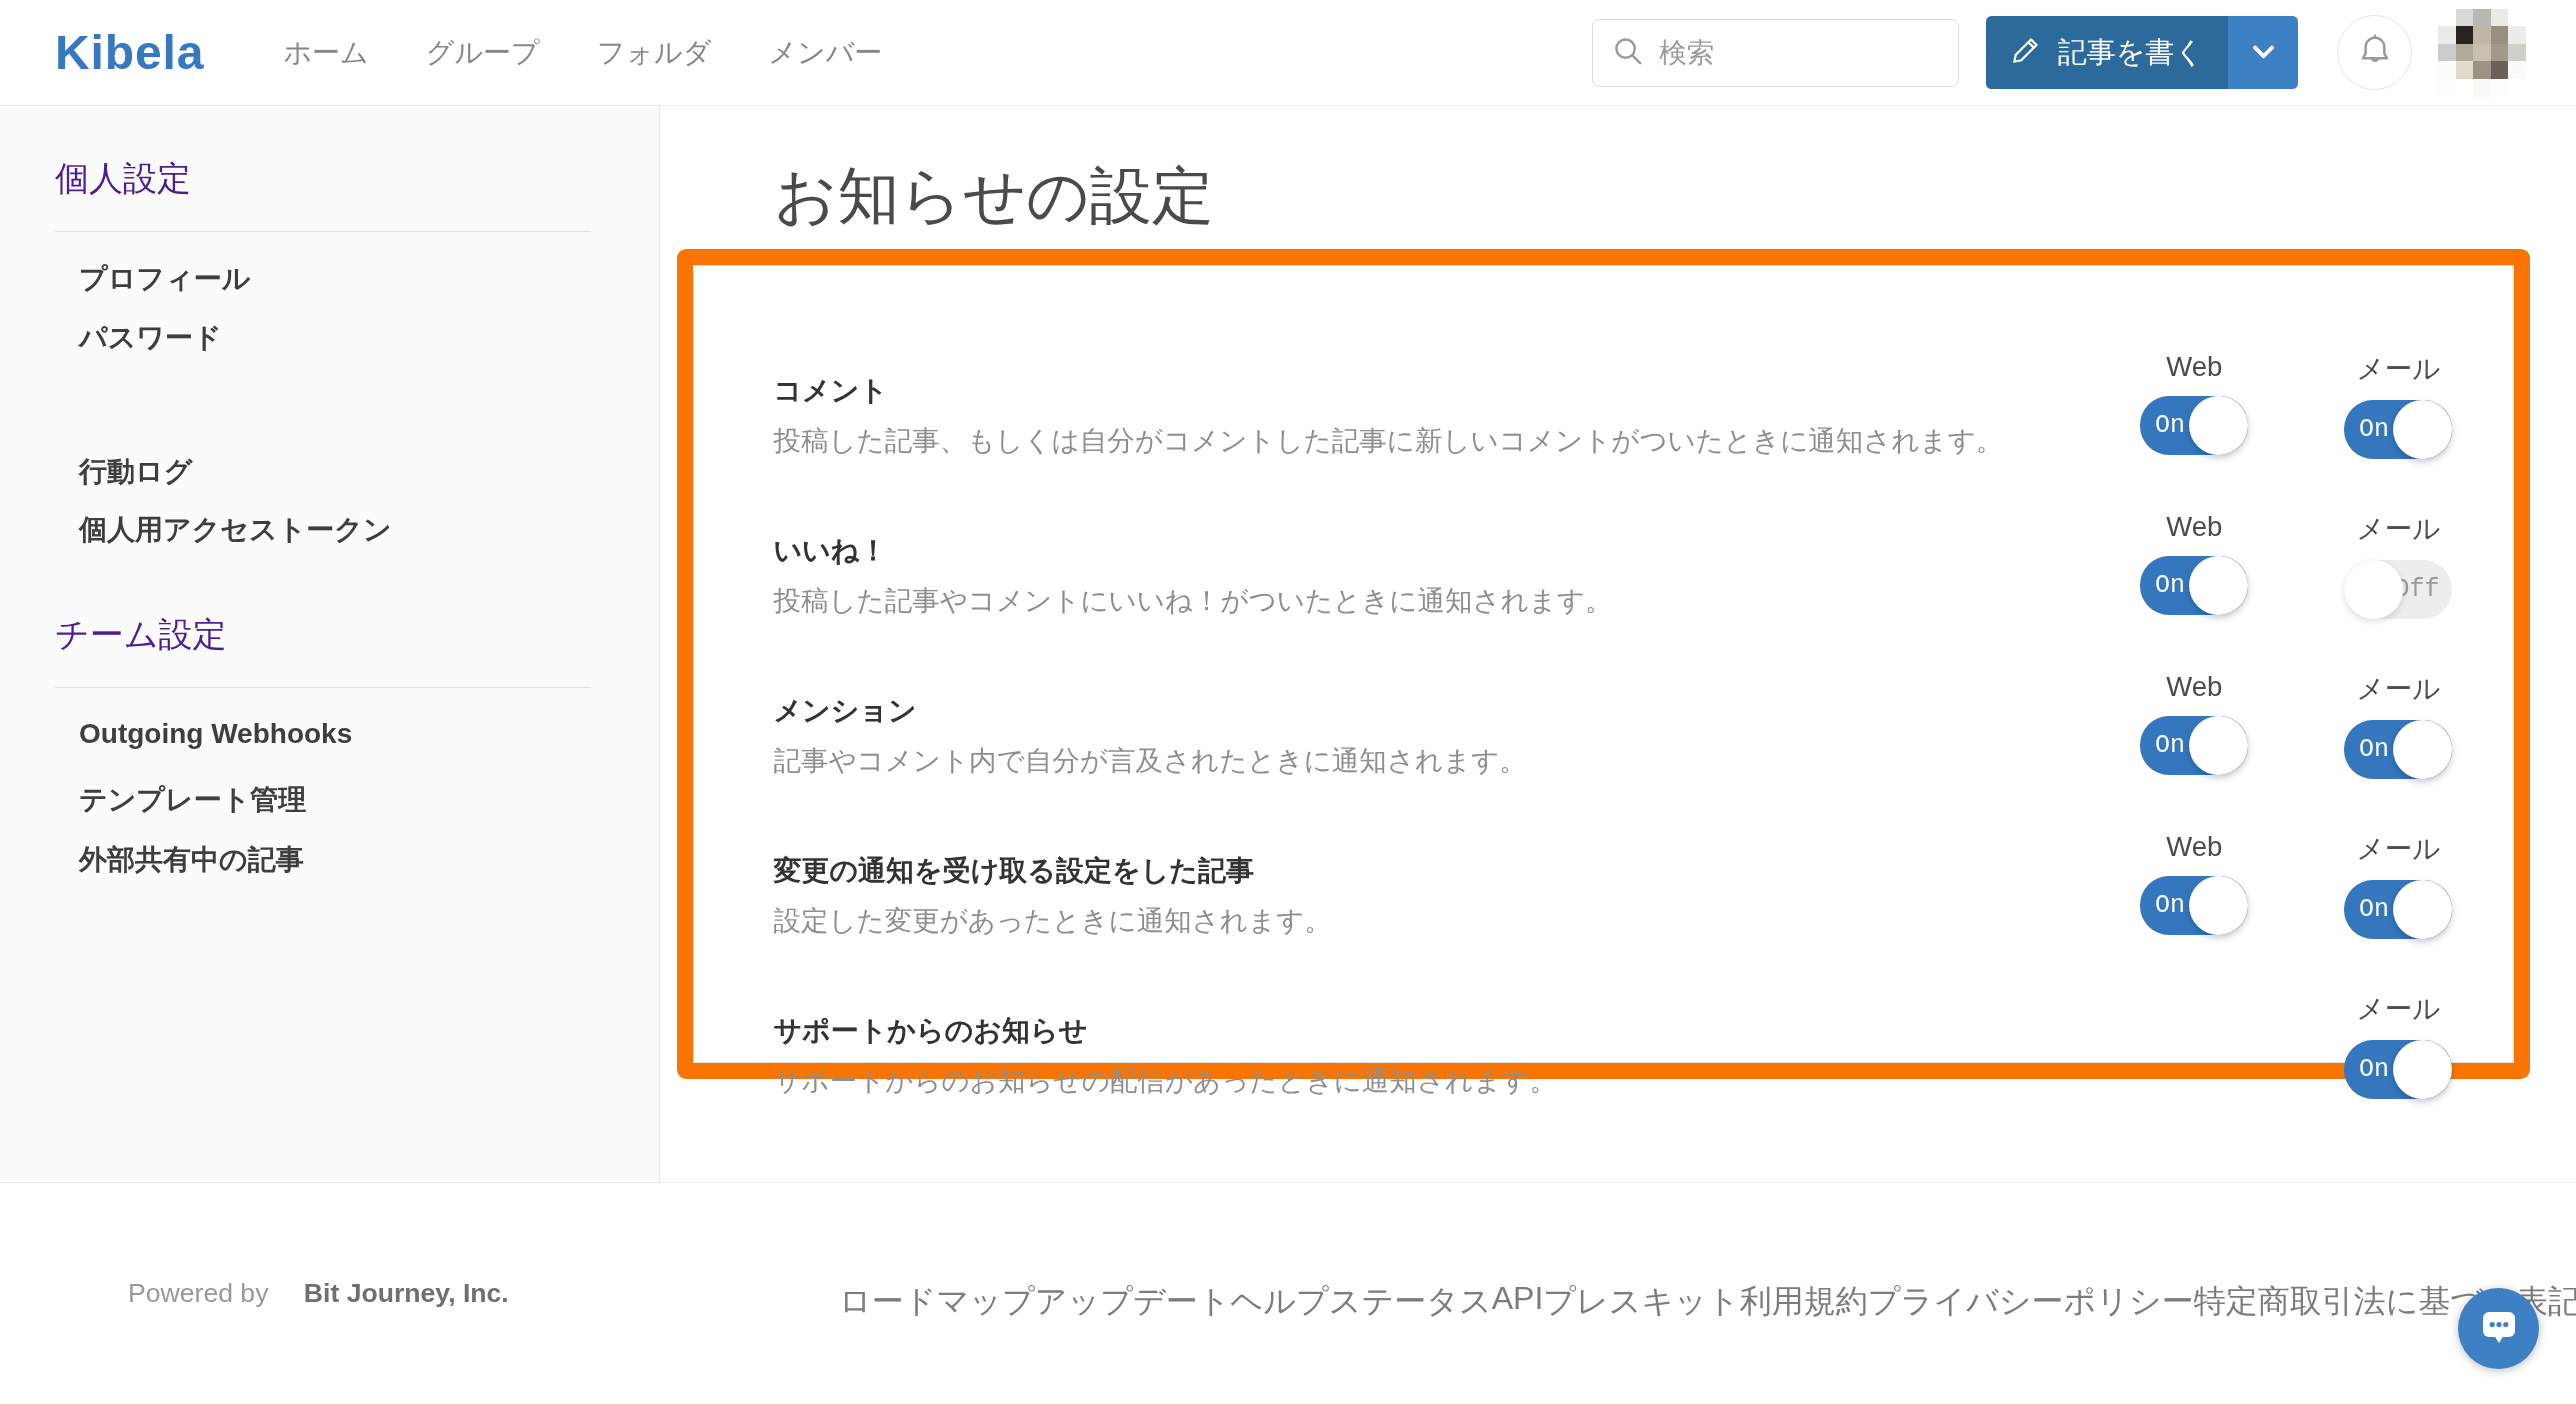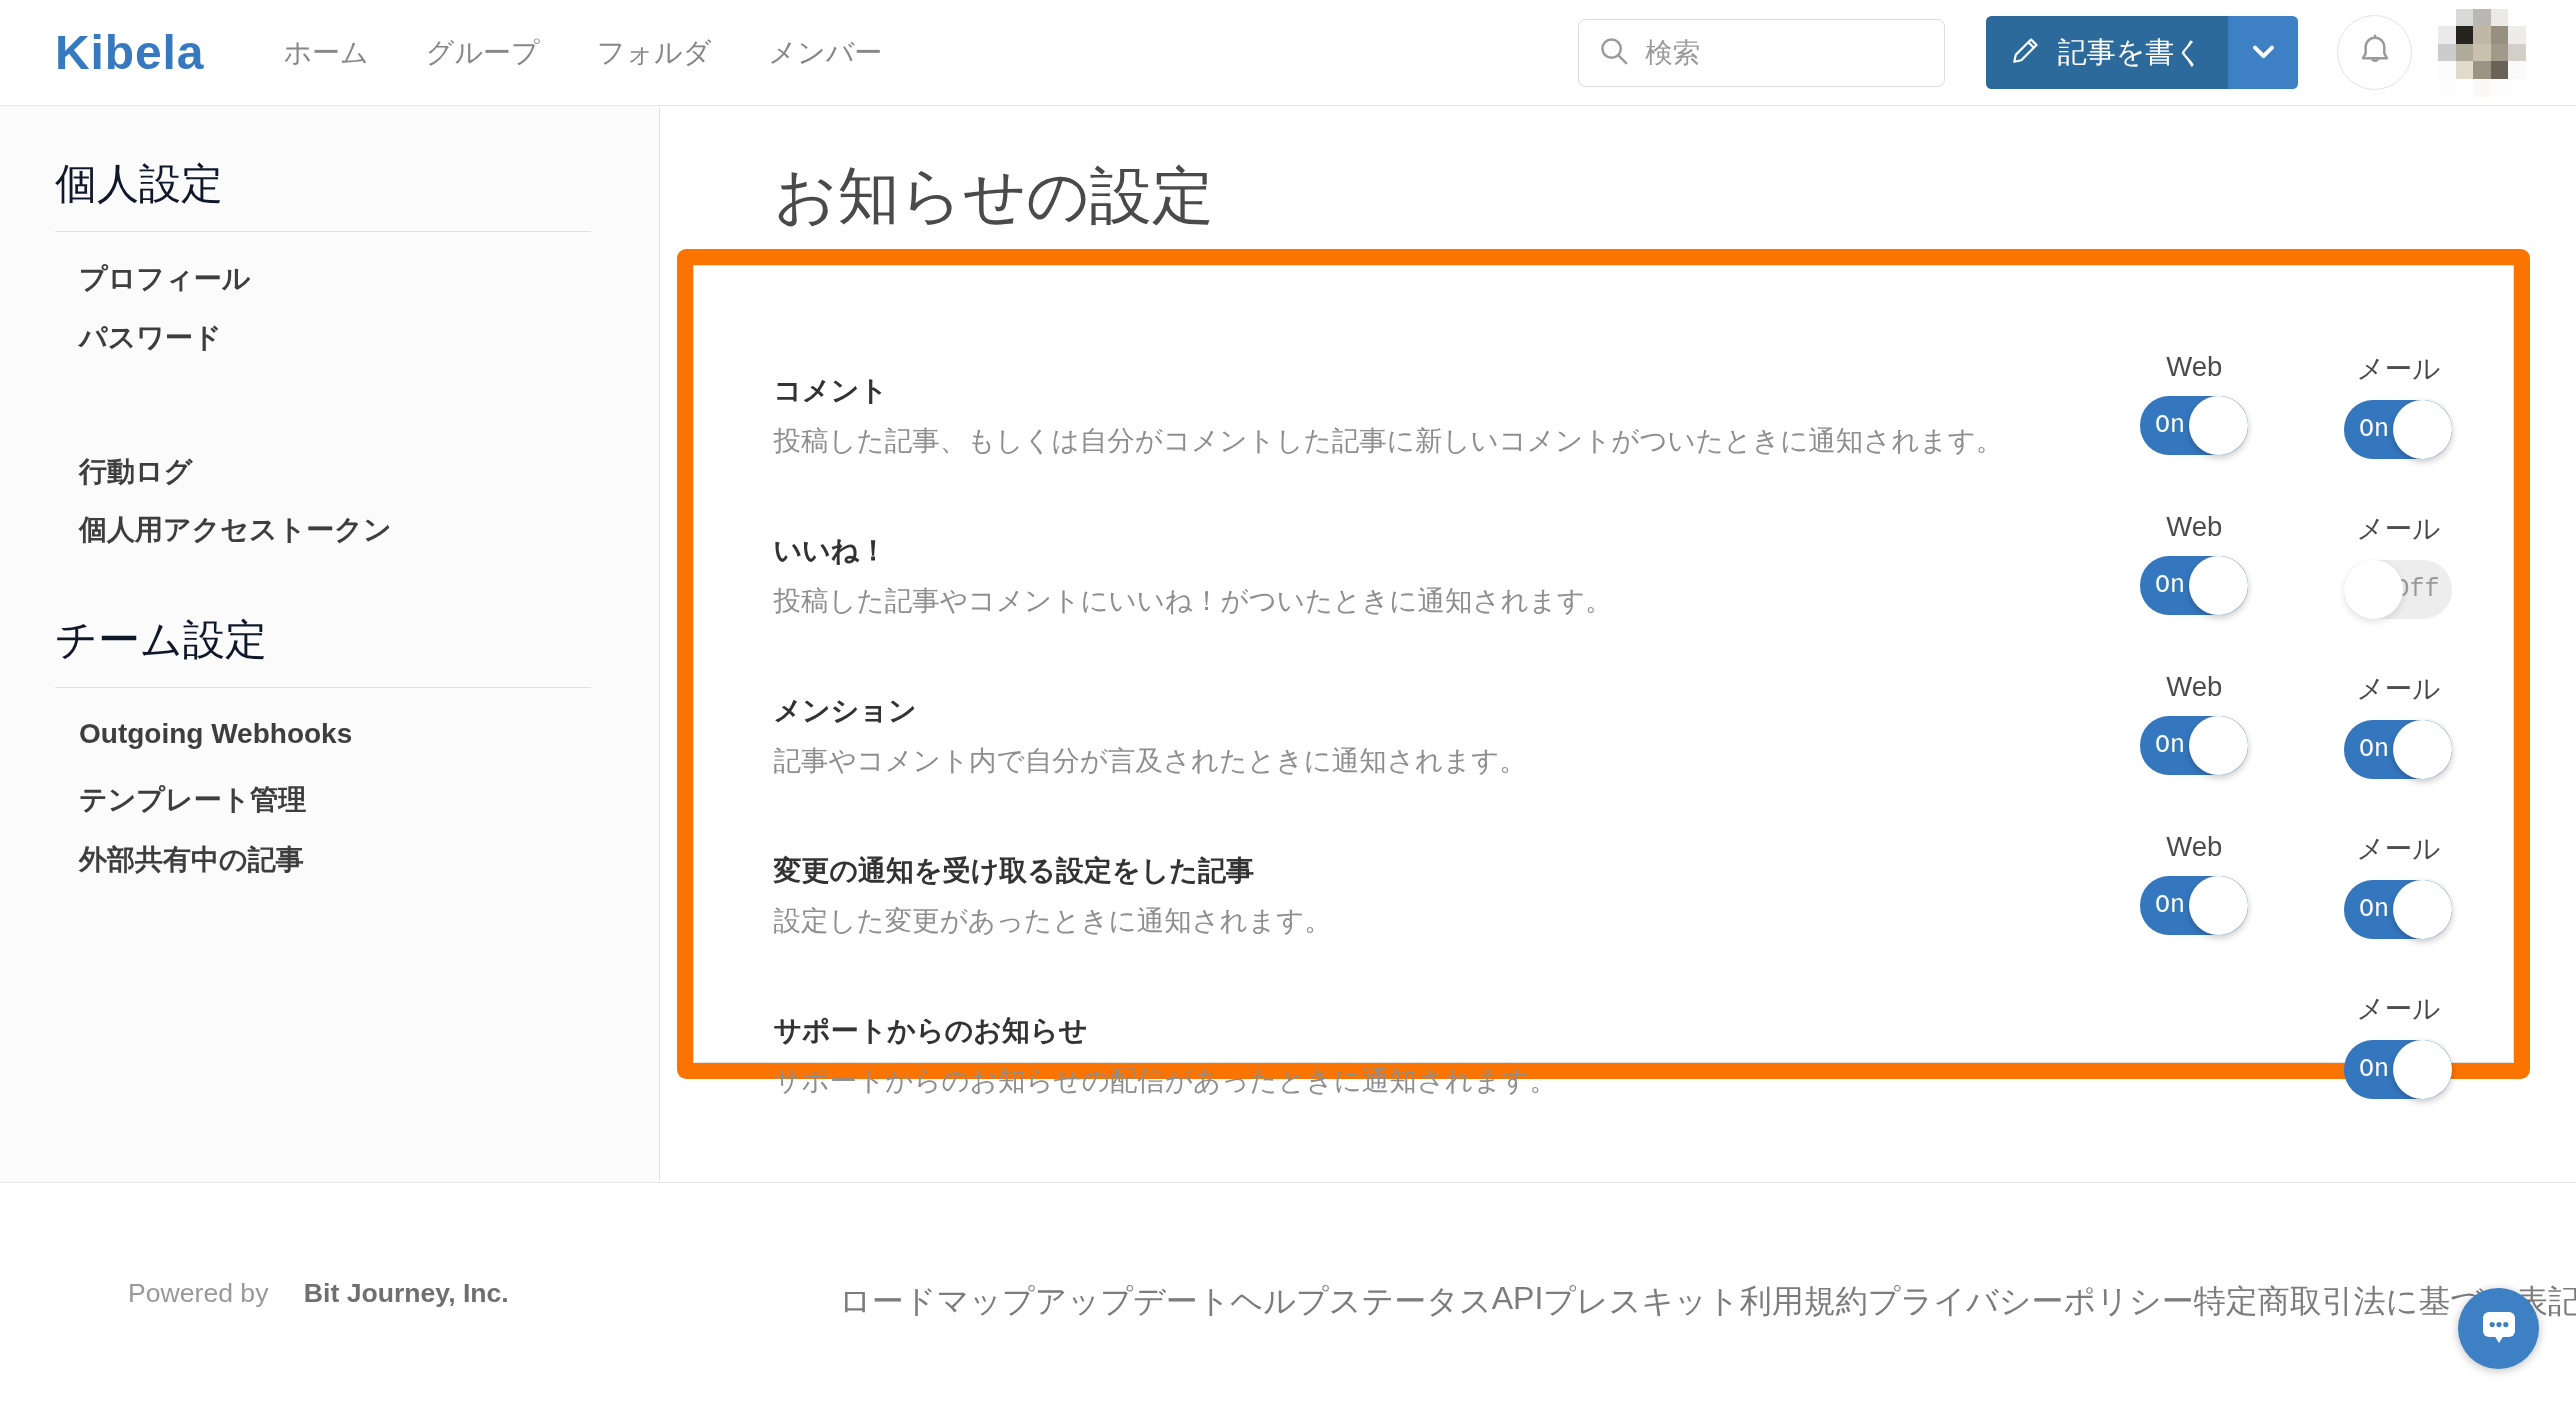--- a/index.html
+++ b/index.html
@@ -17,38 +17,38 @@
     background:#fff;font-family:"Liberation Sans","DejaVu Sans",sans-serif;
   }
   
   .navbar{height:106px;display:flex;align-items:center;padding:0 50px 0 55px;
     border-bottom:0.9px solid #e8e8e8;background:#fff;}
   .logo{font-size:48px;font-weight:bold;color:var(--brand-blue,#3779c1);letter-spacing:0.9px;}
   .nav-links{display:flex;gap:57px;margin-left:79px;font-size:28px;color:#878787;}
   .nav-links span{cursor:pointer;}
   .nav-spacer{flex:1;}
   .search{width:367px;height:68px;border:1.8px solid #dcdcdc;border-radius:7.3px;
-    display:flex;align-items:center;padding:0 18.3px;gap:13px;margin-right:41px;background:#fff;}
+    display:flex;align-items:center;padding:0 18.3px;gap:13px;margin-right:27px;background:#fff;}
   .search svg{flex:0 0 auto;}
   .search input{border:none;outline:none;font-size:27.5px;color:#555;width:100%;
     font-family:inherit;background:transparent;}
   .search input::placeholder{color:#9b9b9b;}
   .write-btn{display:flex;height:73px;border-radius:5.5px;overflow:hidden;margin-right:39px;cursor:pointer;}
   .write-main{background:var(--btn-primary,#2d6a9c);color:#fff;font-size:29px;
     display:flex;align-items:center;gap:14.7px;padding:12px 24px;}
   .write-caret{background:var(--btn-caret,#3e80c4);width:70px;display:flex;
     align-items:center;justify-content:center;}
   .bell{width:75px;height:75px;border-radius:50%;border:1.8px solid #e3e3e3;display:flex;
     align-items:center;justify-content:center;margin-right:26px;cursor:pointer;background:#fff;}
   .avatar{width:88px;height:88px;display:grid;grid-template-columns:repeat(5,1fr);
     grid-template-rows:repeat(5,1fr);cursor:pointer;overflow:hidden;}
   
   .content{display:flex;height:1076px;}
   .sidebar{width:660px;background:#fbfbfb;border-right:0.9px solid #e5e5e5;position:relative;flex:0 0 auto;}
-  .sb-heading{position:absolute;left:55px;font-size:42px;color:#0f172a;}
+  .sb-heading{position:absolute;left:55px;font-size:34px;color:#4c1d95;}
   .sb-hr{position:absolute;left:55px;width:536px;border-top:0.9px solid #e2e2e2;}
   .sb-item{position:absolute;left:79px;font-size:28px;font-weight:bold;color:#3e3e3e;cursor:pointer;}
   .sb-annotation{position:absolute;left:33px;top:246px;width:594px;height:95px;
     border:13.8px solid var(--annotation-orange,#fb7400);border-radius:11px;background:#fff;padding:4.6px;}
   .sb-selected{height:100%;background:var(--selected-blue,#3d7ac1);border-radius:5.5px;color:#fff;
     font-size:29px;font-weight:bold;display:flex;align-items:center;padding-left:33px;cursor:pointer;}
   .main{flex:1;position:relative;background:#fff;}
   .page-title{position:absolute;left:114px;top:48px;font-size:62px;color:#4a4a4a;font-weight:400;}
   .panel{position:absolute;left:17.4px;top:143px;width:1853px;height:830px;
     border:16.5px solid var(--annotation-orange,#fb7400);border-radius:9.2px;background:#fff;}

